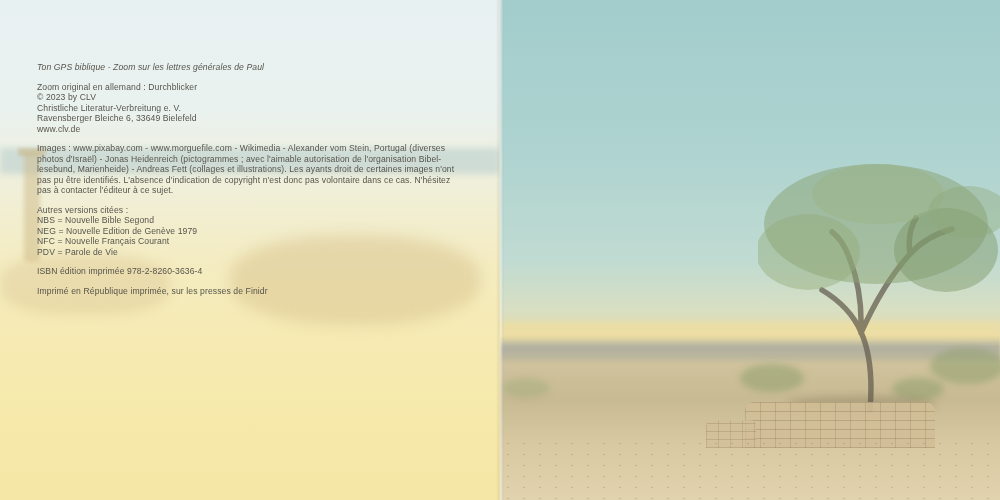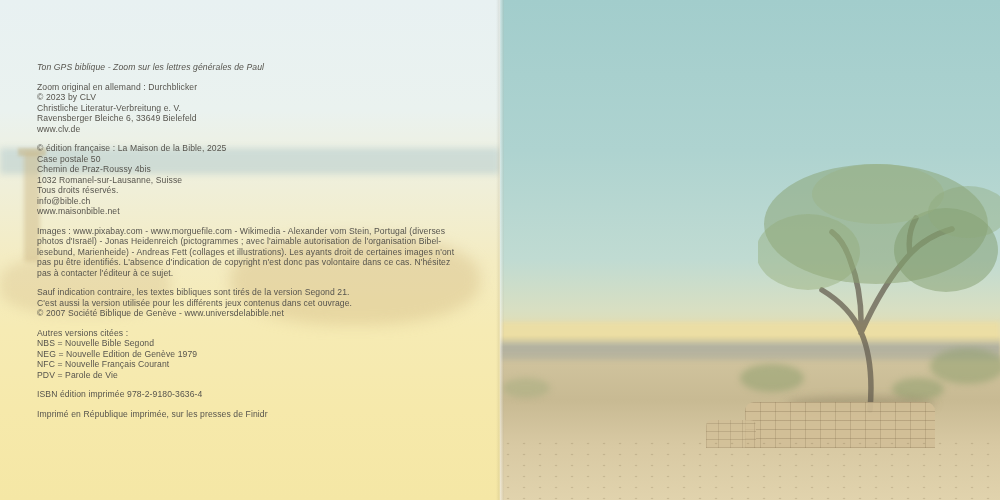--- a/index.html
+++ b/index.html
@@ -59,41 +59,31 @@
     <div class="decor l-pillar"></div>
     <div class="decor l-ruins"></div>
     <div class="decor l-rocks"></div>
     <div class="imprint">
       <p class="tagline">Ton GPS biblique - Zoom sur les lettres générales de Paul</p>
       <p><span>Zoom original en allemand : </span><span class="i">Durchblicker</span><span>
 © 2023 by CLV
 Christliche Literatur-Verbreitung e. V.
 Ravensberger Bleiche 6, 33649 Bielefeld
 www.clv.de</span></p>
-      <p>© édition française : La Maison de la Bible, 2025
-Case postale 50
-Chemin de Praz-Roussy 4bis
-1032 Romanel-sur-Lausanne, Suisse
-Tous droits réservés.
-info@bible.ch
-www.maisonbible.net</p>
       <p>Images : www.pixabay.com - www.morguefile.com - Wikimedia - Alexander vom Stein, Portugal (diverses
 photos d'Israël) - Jonas Heidenreich (pictogrammes ; avec l'aimable autorisation de l'organisation Bibel-
 lesebund, Marienheide) - Andreas Fett (collages et illustrations). Les ayants droit de certaines images n'ont
 pas pu être identifiés. L'absence d'indication de copyright n'est donc pas volontaire dans ce cas. N'hésitez
 pas à contacter l'éditeur à ce sujet.</p>
-      <p>Sauf indication contraire, les textes bibliques sont tirés de la version Segond 21.
-C'est aussi la version utilisée pour les différents jeux contenus dans cet ouvrage.
-© 2007 Société Biblique de Genève - www.universdelabible.net</p>
       <p>Autres versions citées :
 NBS = Nouvelle Bible Segond
 NEG = Nouvelle Edition de Genève 1979
 NFC = Nouvelle Français Courant
 PDV = Parole de Vie</p>
-      <p>ISBN édition imprimée 978-2-9180-3636-4</p>
+      <p>ISBN édition imprimée 978-2-8260-3636-4</p>
       <p>Imprimé en République imprimée, sur les presses de Finidr</p>
     </div>
   </section>
 
   <section class="page page-right">
     <div class="decor r-horizon"></div>
     <div class="decor r-coast"></div>
     <div class="decor bush bush1"></div>
     <div class="decor bush bush2"></div>
     <div class="decor bush bush3"></div>

